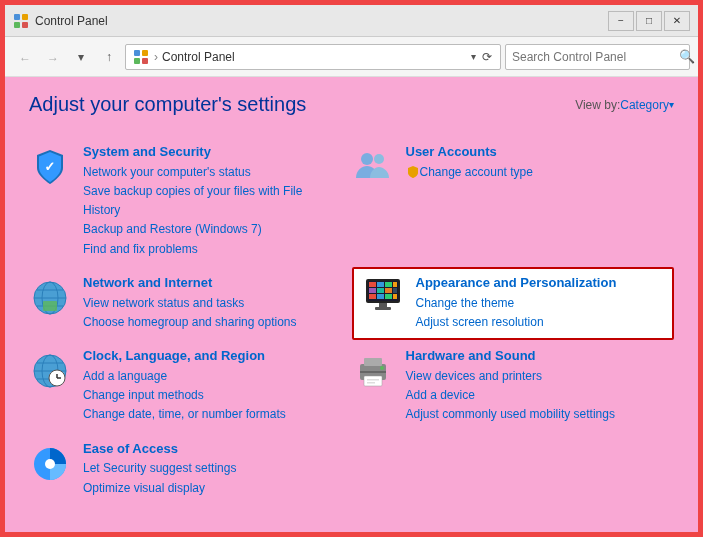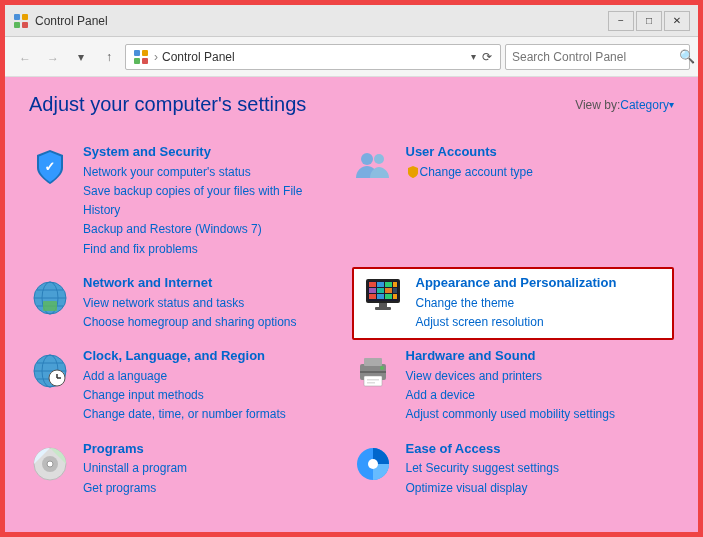--- a/index.html
+++ b/index.html
@@ -456,37 +456,20 @@
           </svg>
         </div>
         <div class="category-content">
           <div class="category-title">Hardware and Sound</div>
           <span class="category-link">View devices and printers</span>
           <span class="category-link">Add a device</span>
           <span class="category-link">Adjust commonly used mobility settings</span>
         </div>
       </div>
 
-      <div class="category-item">
-        <div class="category-icon">
-          <svg width="42" height="42" viewBox="0 0 42 42">
-
-            <circle cx="21" cy="21" r="16" fill="#ddd" stroke="#bbb" stroke-width="1"></circle>
-            <circle cx="21" cy="21" r="8" fill="#bbb"></circle>
-            <circle cx="21" cy="21" r="3" fill="white" stroke="#999" stroke-width="1"></circle>
-            <path d="M21 5 A16 16 0 0 1 37 21" fill="#c8e6c9" stroke="none"></path>
-            <path d="M21 5 A16 16 0 0 0 5 21" fill="#e3f2fd" stroke="none"></path>
-          </svg>
-        </div>
-        <div class="category-content">
-          <div class="category-title">Programs</div>
-          <span class="category-link">Uninstall a program</span>
-          <span class="category-link">Get programs</span>
-        </div>
-      </div>
 
       <div class="category-item">
         <div class="category-icon">
           <svg width="42" height="42" viewBox="0 0 42 42">
 
             <circle cx="21" cy="21" r="16" fill="#3399ff"></circle>
             <path d="M21 21 L21 5 A16 16 0 0 1 37 21 Z" fill="#0066cc"></path>
             <path d="M21 21 L37 21 A16 16 0 0 1 21 37 Z" fill="#66bbff"></path>
             <circle cx="21" cy="21" r="5" fill="white"></circle>
           </svg>

